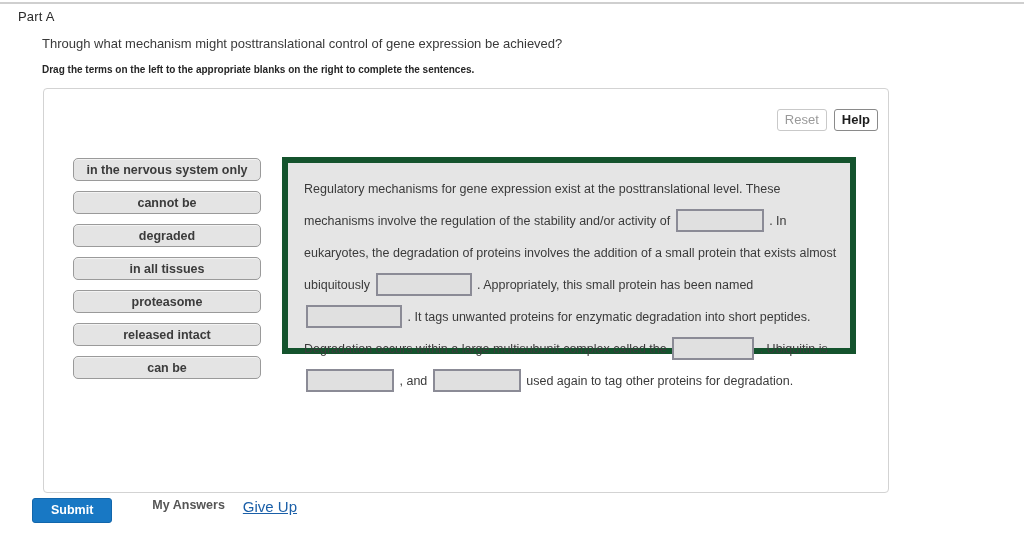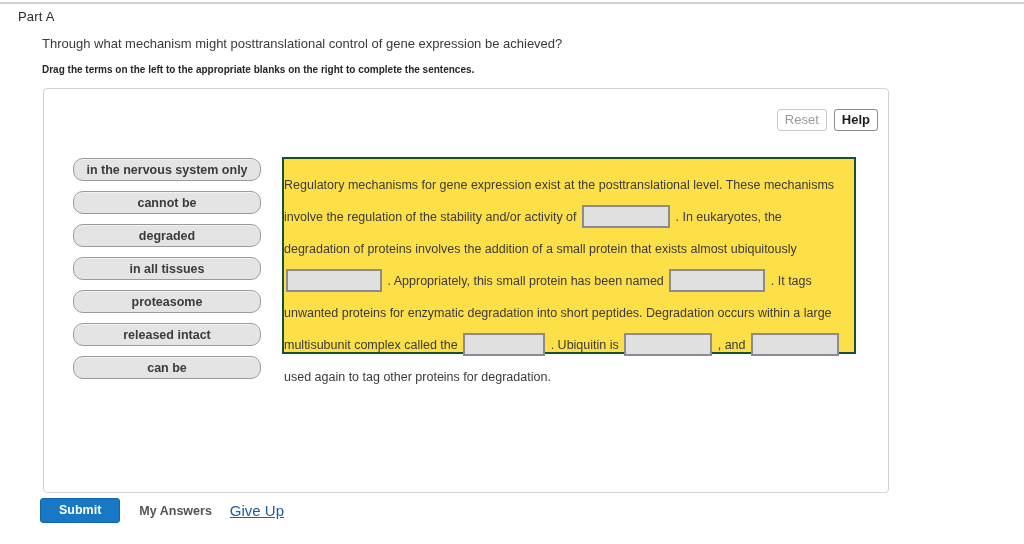--- a/index.html
+++ b/index.html
@@ -103,38 +103,38 @@
   }
   .term {
     height: 23px;
     line-height: 22px;
     text-align: center;
     font-size: 12.5px;
     font-weight: bold;
     color: #3b3b3b;
     background: #e4e4e4;
     border: 1px solid #9a9a9a;
-    border-radius: 10px;
+    border-radius: 5px;
     box-shadow: inset 0 1px 0 #f3f3f3;
     box-sizing: border-box;
     cursor: move;
     user-select: none;
   }
 
   
   .sentence-box {
     position: absolute;
     left: 238px;
     top: 68px;
     width: 574px;
     height: 197px;
-    border: 2px solid #14532d;
-    background: #fde047;
-    box-sizing: border-box;
-    padding: 10px 12px 8px 0;
+    border: 6px solid #14532d;
+    background: #e5e5e5;
+    box-sizing: border-box;
+    padding: 10px 12px 8px 16px;
   }
   .sentence-flow {
     font-size: 12.5px;
     line-height: 32px;
     color: #3a3a3a;
     text-align: left;
   }
   .sentence-flow span.word {
     white-space: normal;
   }
@@ -149,40 +149,39 @@
     position: relative;
     top: -1px;
   }
   .blank.w-short { width: 82px; }
   .blank.w-med   { width: 88px; }
   .blank.w-long  { width: 96px; }
 
   
   .footer {
     position: absolute;
-    left: 40px;
+    left: 32px;
     top: 498px;
     display: flex;
-    align-items: center;
     gap: 0;
   }
   .submit-btn {
     background: #1878c4;
     color: #ffffff;
     font-size: 12.5px;
     font-weight: bold;
     border: 1px solid #1266ab;
     border-radius: 3px;
     padding: 4px 18px 5px 18px;
     line-height: 14px;
     cursor: pointer;
     box-sizing: border-box;
   }
   .my-answers {
-    margin-left: 19px;
+    margin-left: 40px;
     font-size: 12.5px;
     font-weight: bold;
     color: #555555;
     cursor: pointer;
   }
   .give-up {
     margin-left: 18px;
     font-size: 15px;
     color: #1a5fa8;
     text-decoration: underline;

